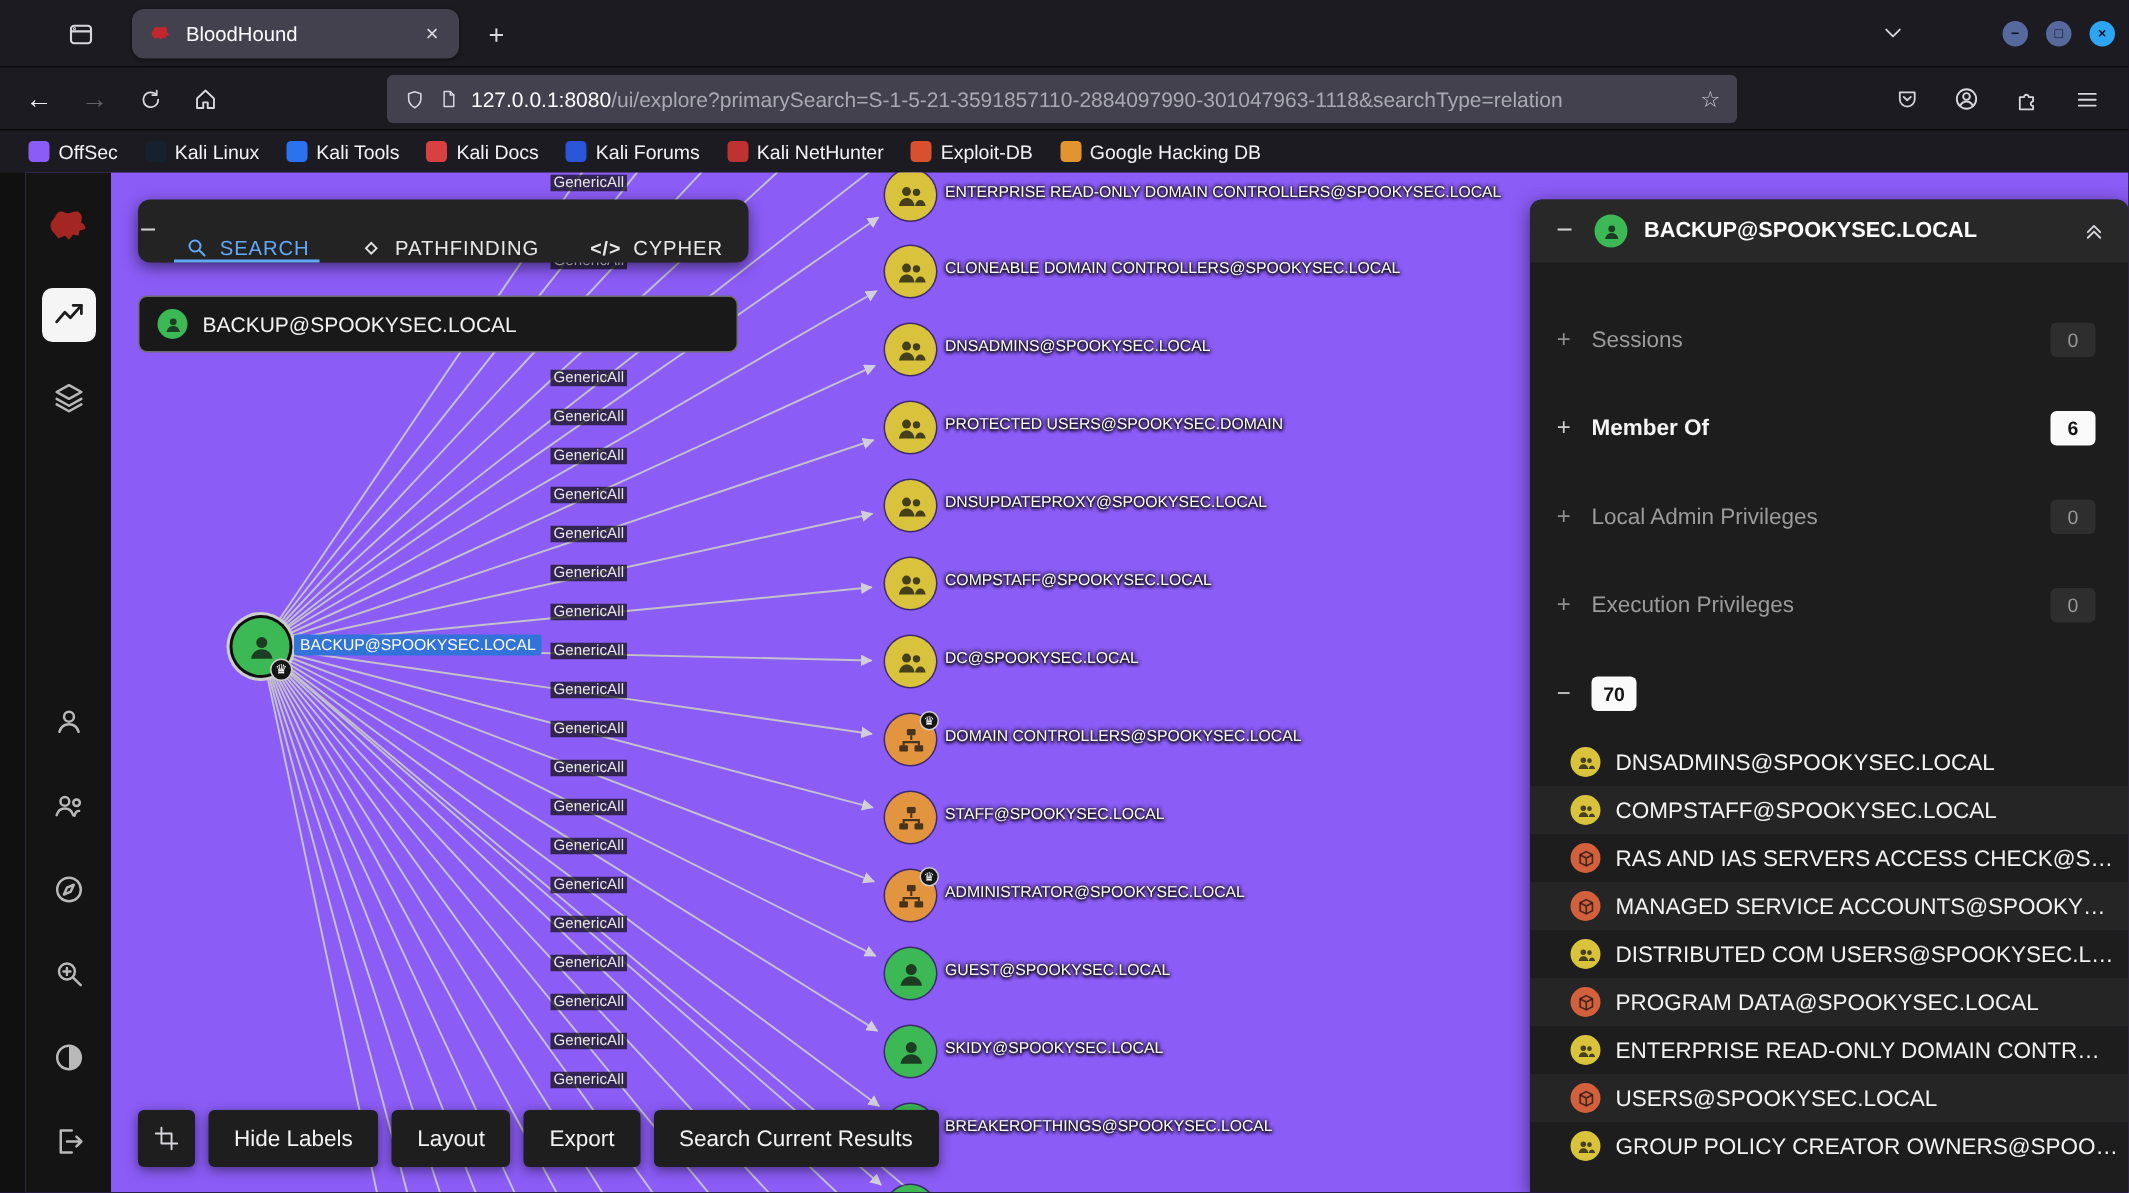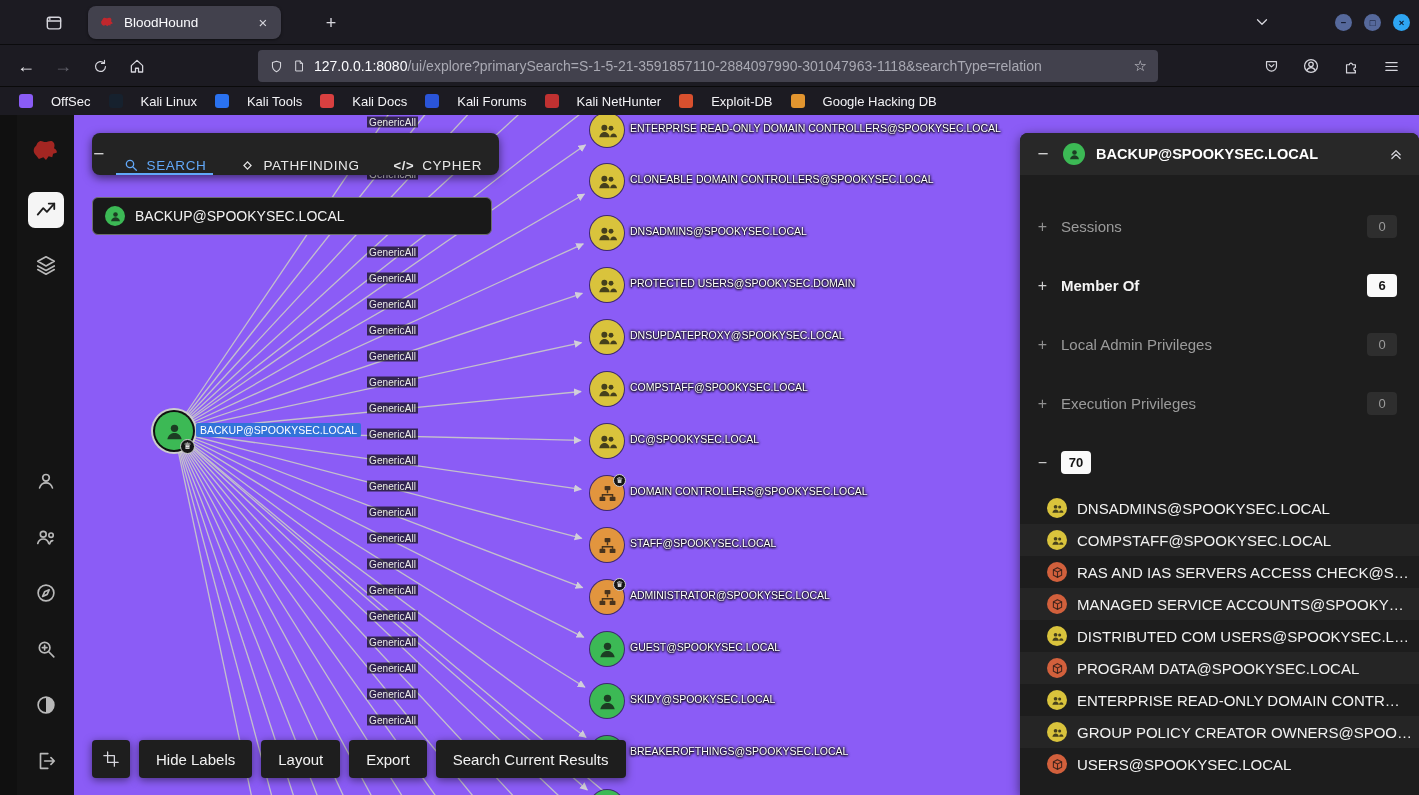--- a/index.html
+++ b/index.html
@@ -2,21 +2,21 @@
 <html><head>
 <meta charset="utf-8">
 <style>
   *{margin:0;padding:0;box-sizing:border-box}
   html,body{background:#000;font-family:"Liberation Sans",sans-serif}
   .screen{position:relative;width:1419px;height:795px;overflow:hidden;background:#101010;color:#e8e8e8}
 
   
   .titlebar{position:absolute;left:0;top:0;width:100%;height:45px;background:#1c1b22;border-bottom:1px solid #0b0b0d}
   .fxview{position:absolute;left:40px;top:9px;width:28px;height:28px;border-radius:6px;display:flex;align-items:center;justify-content:center}
-  .tab{position:absolute;left:88px;top:6px;width:193px;height:33px;background:#42414d;border-radius:8px;display:flex;align-items:center;padding:0 8px 0 11px;box-shadow:0 1px 3px rgba(0,0,0,.45)}
+  .tab{position:absolute;left:88px;top:6px;width:218px;height:33px;background:#42414d;border-radius:8px;display:flex;align-items:center;padding:0 8px 0 11px;box-shadow:0 1px 3px rgba(0,0,0,.45)}
   .tab .favicon{width:16px;height:16px;margin-right:9px;flex:0 0 16px}
   .tab .ttl{font-size:13.5px;color:#fbfbfe;flex:1;white-space:nowrap;overflow:hidden}
   .tab .close{color:#d6d6dd;font-size:15px;width:20px;height:20px;display:flex;align-items:center;justify-content:center;border-radius:4px;cursor:default}
   .newtab{position:absolute;left:318px;top:10px;width:26px;height:26px;color:#d6d6dd;font-size:18px;display:flex;align-items:center;justify-content:center;border-radius:4px}
   .tabchev{position:absolute;right:146px;top:13px;width:20px;height:20px}
   .winbtns{position:absolute;right:9px;top:14px;display:flex;gap:12px}
   .winbtn{width:17px;height:17px;border-radius:50%;display:flex;align-items:center;justify-content:center;font-size:9.5px;color:#0d1326;font-weight:700;line-height:1}
   .winbtn.min,.winbtn.max{background:#56699c}
   .winbtn.cls{background:#2ea5f2}
 
@@ -27,21 +27,21 @@
   .navbtn.disabled{color:#62626b}
   .urlbar{position:absolute;left:258px;top:5px;width:900px;height:32px;background:#42414d;border-radius:4px;display:flex;align-items:center;padding:0 11px;gap:8px}
   .urltext{font-size:14px;white-space:nowrap;overflow:hidden;flex:1}
   .urltext .host{color:#fbfbfe}
   .urltext .path{color:#a9a9b3}
   .urlstar{font-size:15px;color:#cfcfd6}
   .nav-right{position:absolute;right:12px;top:5px;display:flex;gap:8px}
 
   
   .bookmarks{position:absolute;left:0;top:87px;width:100%;height:28px;background:#1c1b22;display:flex;align-items:center;gap:4px;padding-left:12px}
-  .bookmark{display:flex;align-items:center;gap:18px;padding:3px 7px;border-radius:4px;font-size:13px;color:#f3f3f6;white-space:nowrap}
+  .bookmark{display:flex;align-items:center;gap:6px;padding:3px 7px;border-radius:4px;font-size:13px;color:#f3f3f6;white-space:nowrap}
   .bicon{width:14px;height:14px;border-radius:3px;flex:0 0 14px}
 
   
   .app{position:absolute;left:17px;top:115px;width:100%;height:680px;background:#8b5cf6}
   .rail{position:absolute;left:0;top:0;width:57px;height:100%;background:#141414}
   .rail-icon{position:absolute;left:50%;transform:translateX(-50%);display:flex;align-items:center;justify-content:center}
   .rail-icon.sq{width:36px;height:36px;background:#f5f5f5;border-radius:7px}
 
   .graph{position:absolute;left:57px;top:0;width:946px;height:680px;overflow:hidden}
   .edges{position:absolute;left:0;top:0}
@@ -658,39 +658,39 @@
               <svg viewBox="0 0 24 24">
                 <circle cx="8.4" cy="8.8" r="3.4" fill="rgba(18,18,18,0.74)"></circle>
                 <circle cx="16" cy="9.4" r="2.8" fill="rgba(18,18,18,0.74)"></circle>
                 <path d="M2.6 19.8c.8-4.4 3.5-6 6-6s5.2 1.6 6 6z" fill="rgba(18,18,18,0.74)"></path>
                 <path d="M14.9 19.8c.5-3 2.1-4.5 4-4.5 2 0 3.5 1.5 4.1 4.5z" fill="rgba(18,18,18,0.74)"></path>
               </svg>
             </span>
             <span>ENTERPRISE READ-ONLY DOMAIN CONTR…</span>
           </div>
           <div class="item">
-            <span class="oicon group">
-              <svg viewBox="0 0 24 24">
-                <circle cx="8.4" cy="8.8" r="3.4" fill="rgba(18,18,18,0.74)"></circle>
-                <circle cx="16" cy="9.4" r="2.8" fill="rgba(18,18,18,0.74)"></circle>
-                <path d="M2.6 19.8c.8-4.4 3.5-6 6-6s5.2 1.6 6 6z" fill="rgba(18,18,18,0.74)"></path>
-                <path d="M14.9 19.8c.5-3 2.1-4.5 4-4.5 2 0 3.5 1.5 4.1 4.5z" fill="rgba(18,18,18,0.74)"></path>
-              </svg>
-            </span>
-            <span>GROUP POLICY CREATOR OWNERS@SPOO…</span>
-          </div>
-          <div class="item">
             <span class="oicon container">
               <svg viewBox="0 0 24 24" fill="none" stroke="rgba(18,18,18,0.74)" stroke-width="2">
                 <path d="M12 3.2l7.6 3.9v9.8L12 20.8l-7.6-3.9V7.1z"></path>
                 <path d="M4.6 7.3l7.4 3.8 7.4-3.8M12 11.1v9.5"></path>
               </svg>
             </span>
             <span>USERS@SPOOKYSEC.LOCAL</span>
           </div>
+          <div class="item">
+            <span class="oicon group">
+              <svg viewBox="0 0 24 24">
+                <circle cx="8.4" cy="8.8" r="3.4" fill="rgba(18,18,18,0.74)"></circle>
+                <circle cx="16" cy="9.4" r="2.8" fill="rgba(18,18,18,0.74)"></circle>
+                <path d="M2.6 19.8c.8-4.4 3.5-6 6-6s5.2 1.6 6 6z" fill="rgba(18,18,18,0.74)"></path>
+                <path d="M14.9 19.8c.5-3 2.1-4.5 4-4.5 2 0 3.5 1.5 4.1 4.5z" fill="rgba(18,18,18,0.74)"></path>
+              </svg>
+            </span>
+            <span>GROUP POLICY CREATOR OWNERS@SPOO…</span>
+          </div>
         </div>
     </div>
 
     <div class="vscroll">
       <div class="thumb"></div>
     </div>
   </div>
 </div>
 
 </body></html>

